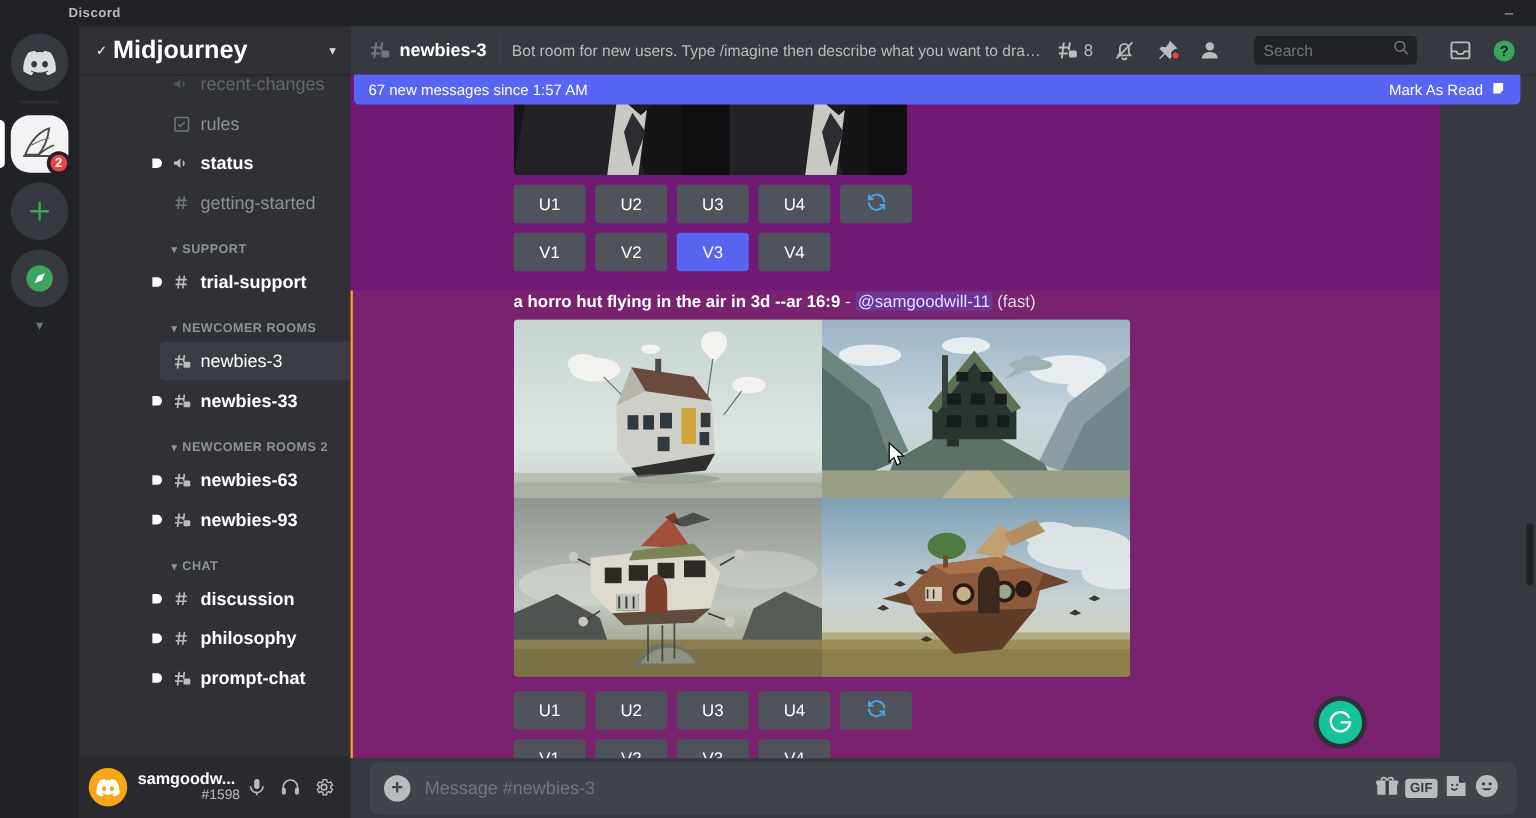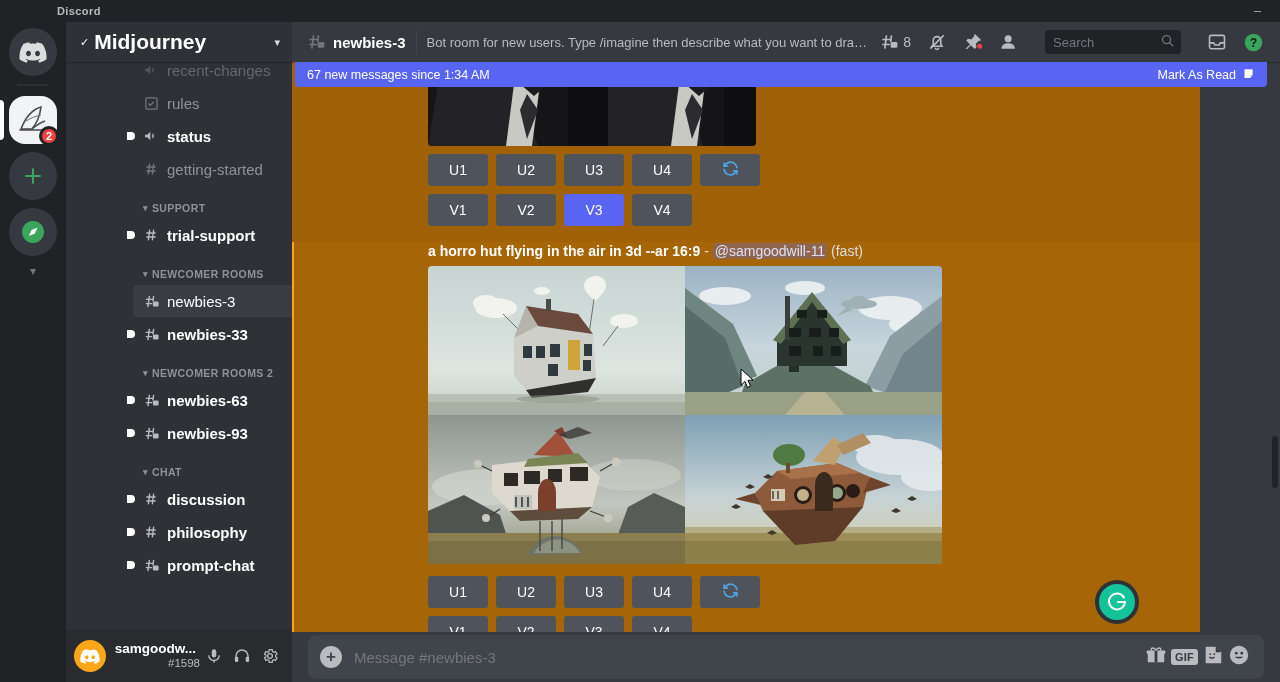--- a/index.html
+++ b/index.html
@@ -146,21 +146,21 @@
   .newbar {
     position: absolute; top: 40px; left: 3px; width: 972px; height: 25px;
     background: #5865f2; display: flex; align-items: center;
     padding: 0 10px 0 12px; z-index: 4; border-radius: 0 0 4px 4px;
   }
   .newbar .txt { color: #fff; font-size: 12.5px; flex: 1; }
   .newbar .mark { color: #fff; font-size: 12.5px; display: flex; align-items: center; }
   .newbar .mark svg { margin-left: 6px; }
 
   
-  .msgs { position: absolute; top: 40px; left: 0; width: 908px; height: 570px; overflow: hidden; background: #a16207; }
+  .msgs { position: absolute; top: 40px; left: 0; width: 908px; height: 570px; overflow: hidden; background: #701a75; }
   .msg { position: relative; padding: 0 0 0 68px; }
   .msg.highlight { background: rgba(250,166,26,.06); box-shadow: inset 2px 0 0 #faa61a; }
 
   .topimg {
     width: 328px; height: 62px; border-radius: 4px; overflow: hidden;
     margin-left: 68px; position: relative;
   }
   .btnrow { display: flex; gap: 8px; margin: 8px 0 0 68px; }
   .mbtn {
     height: 32px; min-width: 60px; padding: 0 14px; border-radius: 3px;
@@ -796,21 +796,21 @@
         <div class="btnrow">
           <button class="mbtn">V1</button>
           <button class="mbtn">V2</button>
           <button class="mbtn">V3</button>
           <button class="mbtn">V4</button>
         </div>
       </div>
     </div>
 
     <div class="newbar">
-      <span class="txt">67 new messages since 1:34 AM</span>
+      <span class="txt">67 new messages since 1:57 AM</span>
       <span class="mark">
         <span>Mark As Read</span>
         <span>
           <svg width="15" height="15" viewBox="0 0 24 24" fill="#fff">
               <path d="M4 5h13v9l-4 5H4z"></path>
               <path d="M17 14l-4 5v-5z" fill="#dfe2ff"></path>
             </svg>
         </span>
       </span>
     </div>

